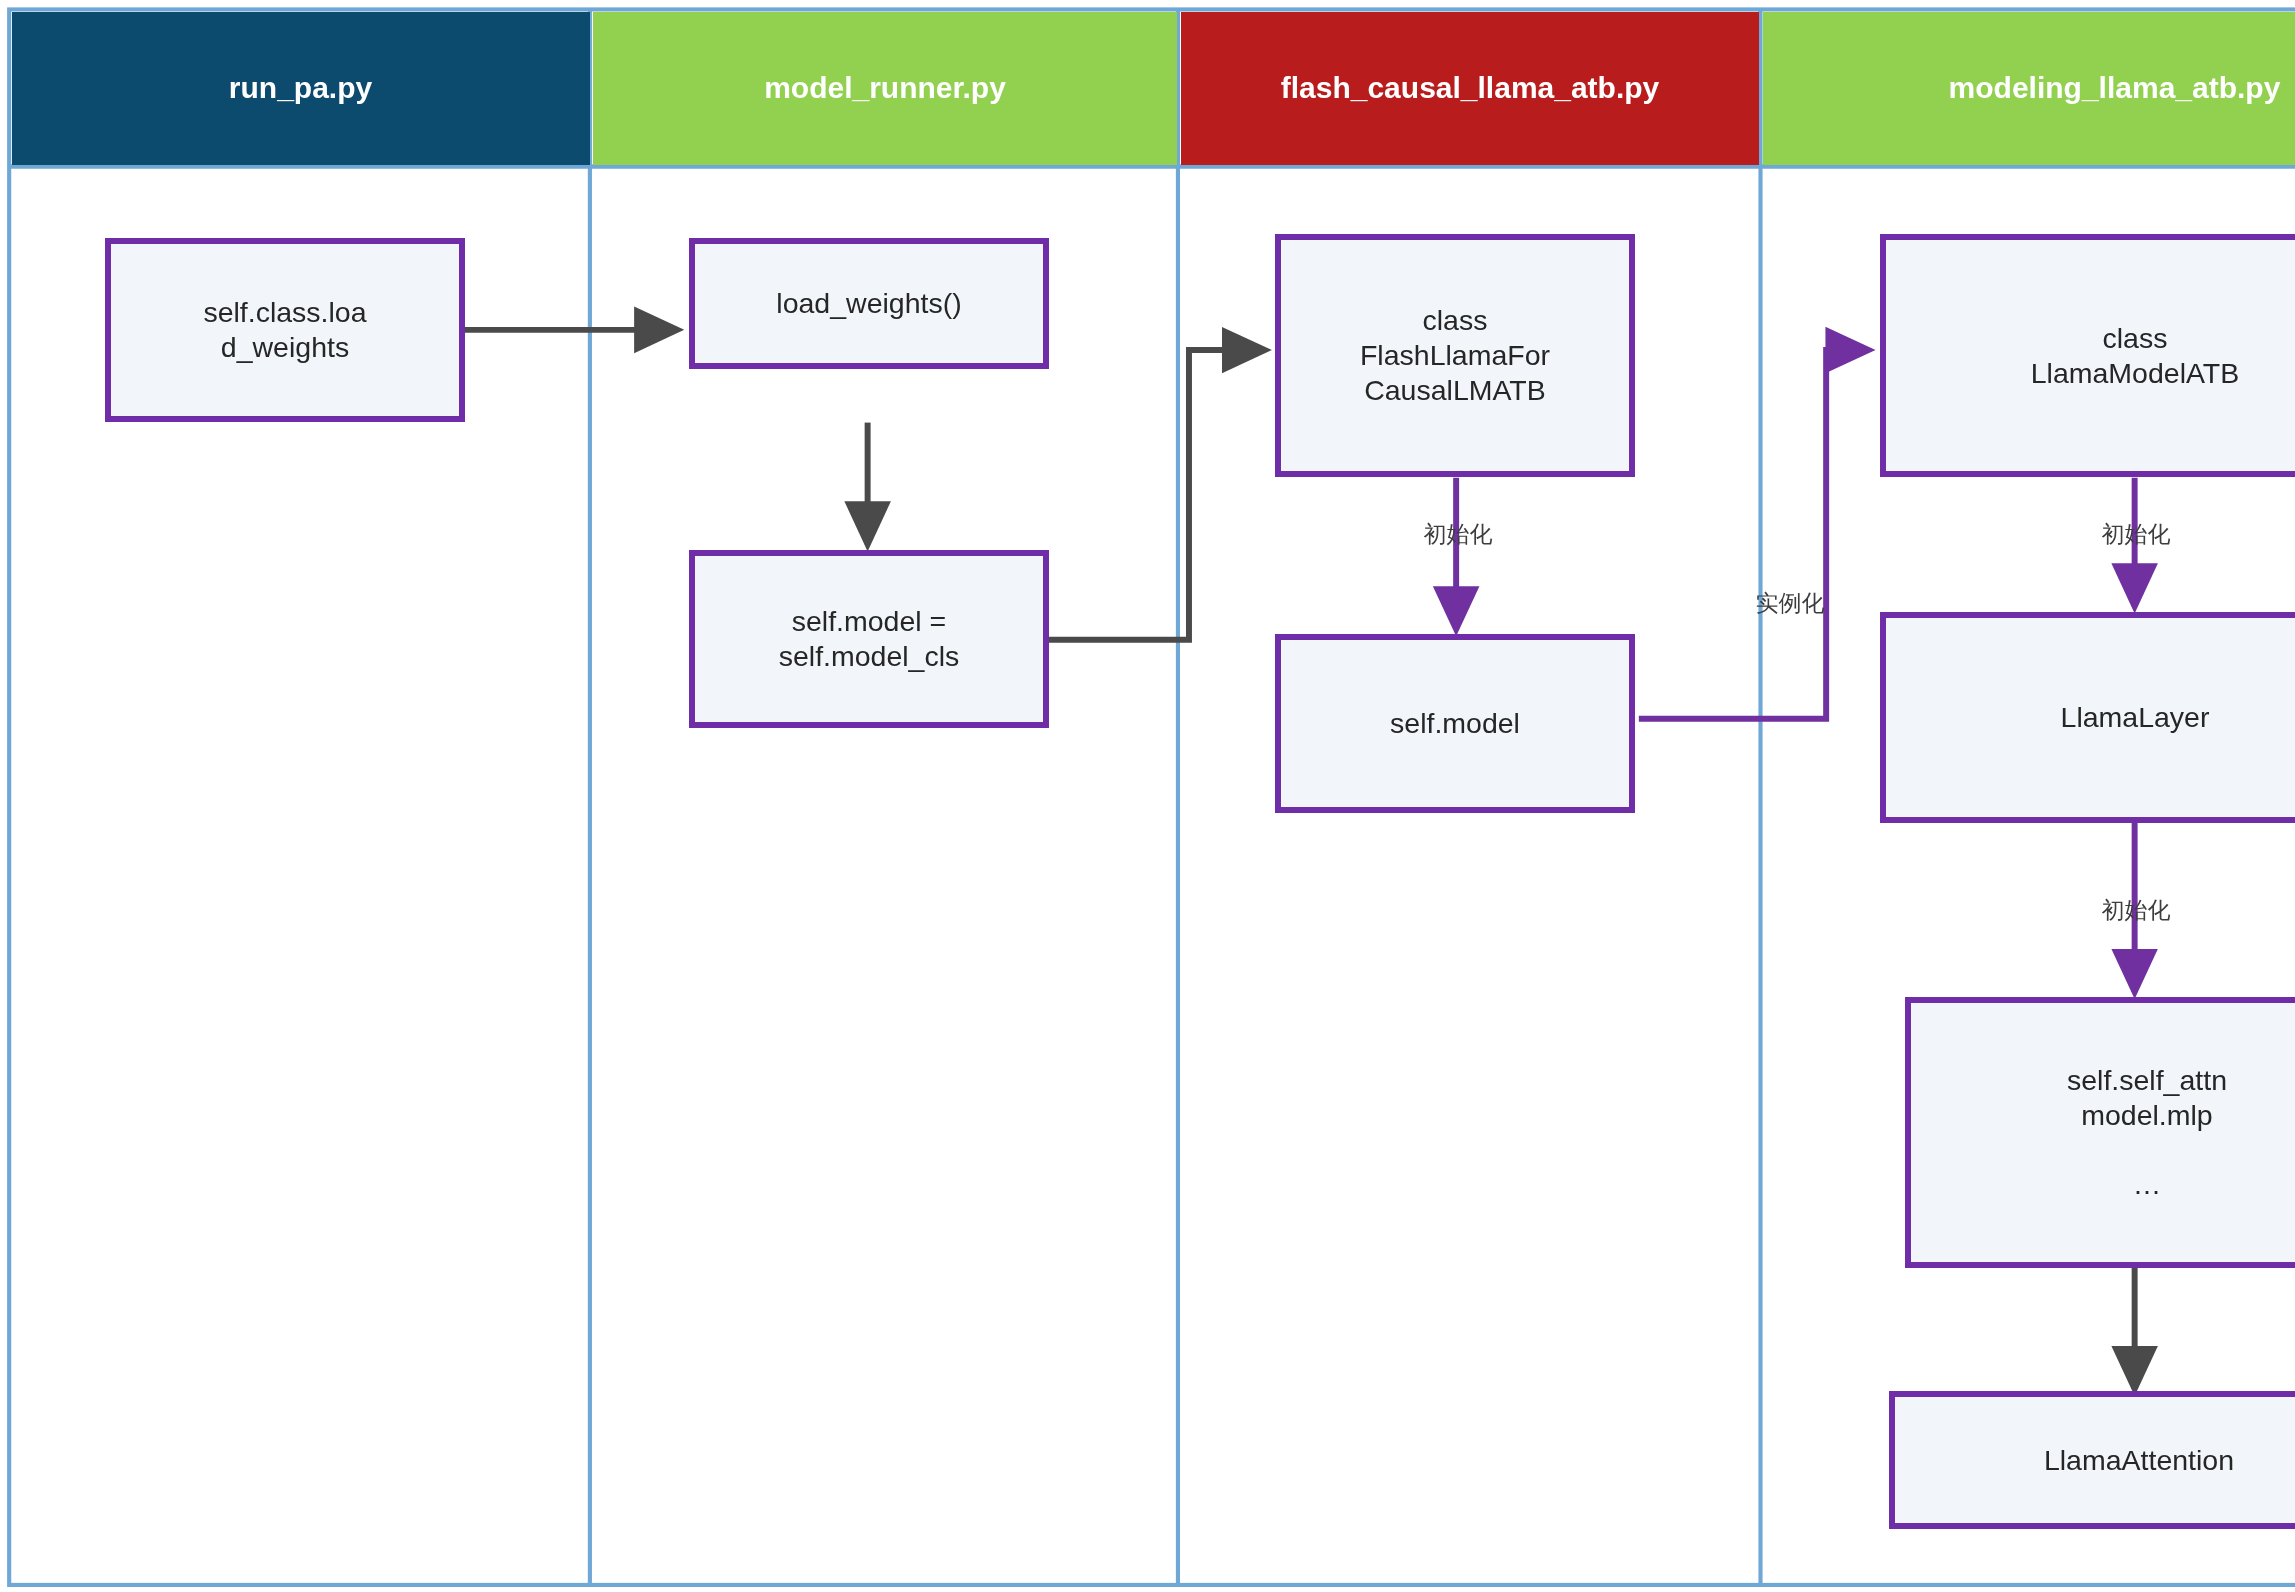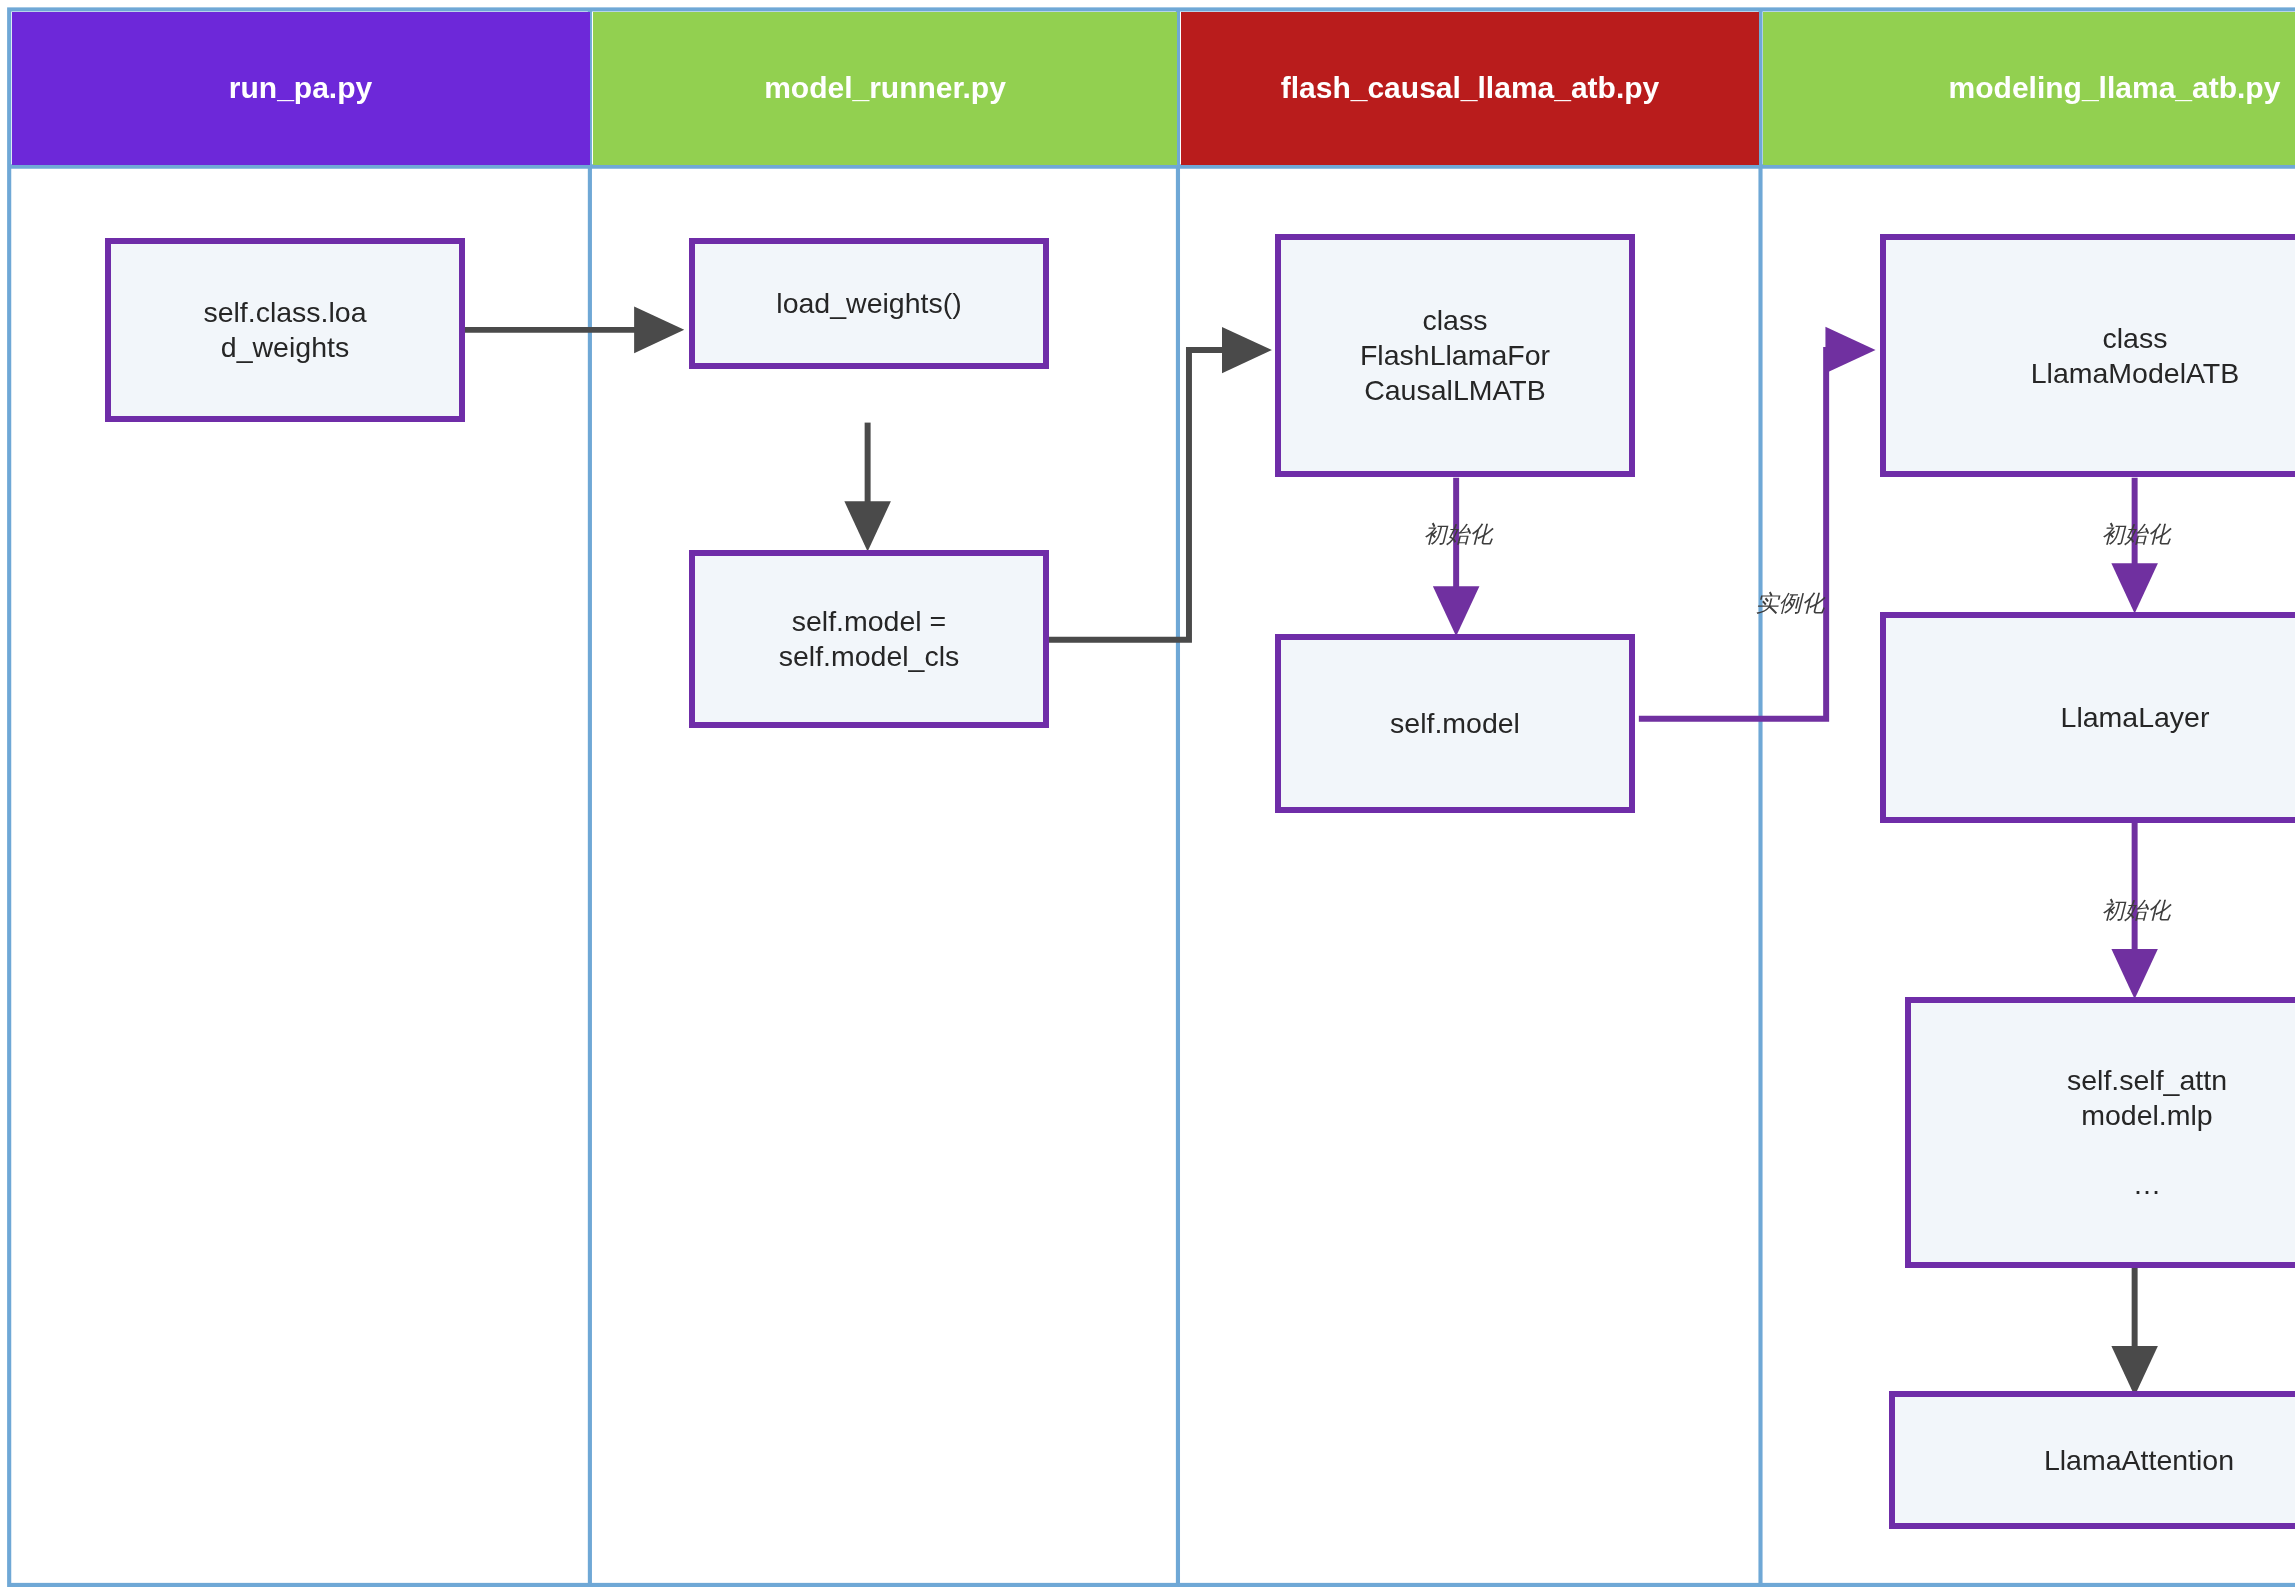--- a/index.html
+++ b/index.html
@@ -7,21 +7,21 @@
         font-family:"Liberation Sans","DejaVu Sans",sans-serif;overflow:hidden;}
   #svg{position:absolute;left:0;top:0;width:3179px;height:1593px;}
   .lane-head{position:absolute;display:flex;align-items:center;justify-content:center;
              text-align:center;color:#ffffff;font-weight:bold;font-size:30px;line-height:1.12;
              box-sizing:border-box;padding:0 6.4px;}
   .node{position:absolute;box-sizing:border-box;background:#F2F6FA;
         border:6.4px solid #6F2DA8;display:flex;align-items:center;justify-content:center;
         text-align:center;color:#262626;font-size:28.5px;line-height:1.22;
         padding:0 5.5px;white-space:pre-line;}
   .edge-label{position:absolute;color:#3D3D3D;font-size:23px;line-height:1.1;
-              text-align:center;white-space:nowrap;background:transparent;font-style:italic;}
+              text-align:center;white-space:nowrap;background:transparent;}
 </style>
 </head>
 <body>
 
 <div id="root">
 
   <svg id="svg" viewBox="0 0 6925 3469">
     <defs>
       <marker id="ah-gray" markerWidth="9" markerHeight="9" refX="7.2" refY="4.5" orient="auto" markerUnits="strokeWidth">
         <path d="M0,0.6 L8.4,4.5 L0,8.4 z" fill="#4A4A4A"></path>
@@ -65,21 +65,21 @@
     
     <path d="M4650,2760 L4650,3025" fill="none" stroke="#4A4A4A" stroke-width="13" marker-end="url(#ah-gray)"></path>
 
      BaseAttention --&gt;
     <path d="M5200,3180 L5478,3180 L5478,2540 L5630,2540" fill="none" stroke="#4A4A4A" stroke-width="13" stroke-dasharray="66 52" marker-end="url(#ah-gray)"></path>
 
     
     <path d="M6150,2690 L6150,3020" fill="none" stroke="#4A4A4A" stroke-width="13" marker-end="url(#ah-gray)"></path>
   </svg>
 
-  <div class="lane-head" style="left:11.5px;top:11.5px;width:578px;height:153px;background:#6d28d9;">
+  <div class="lane-head" style="left:11.5px;top:11.5px;width:578px;height:153px;background:#0c4a6e;">
     <span>run_pa.py</span>
   </div>
 
   <div class="lane-head" style="left:593px;top:11.5px;width:584px;height:153px;background:#92D050;">
     <span>model_runner.py</span>
   </div>
 
   <div class="lane-head" style="left:1181px;top:11.5px;width:578px;height:153px;background:#b91c1c;">
     <span>flash_causal_llama_atb.py</span>
   </div>

